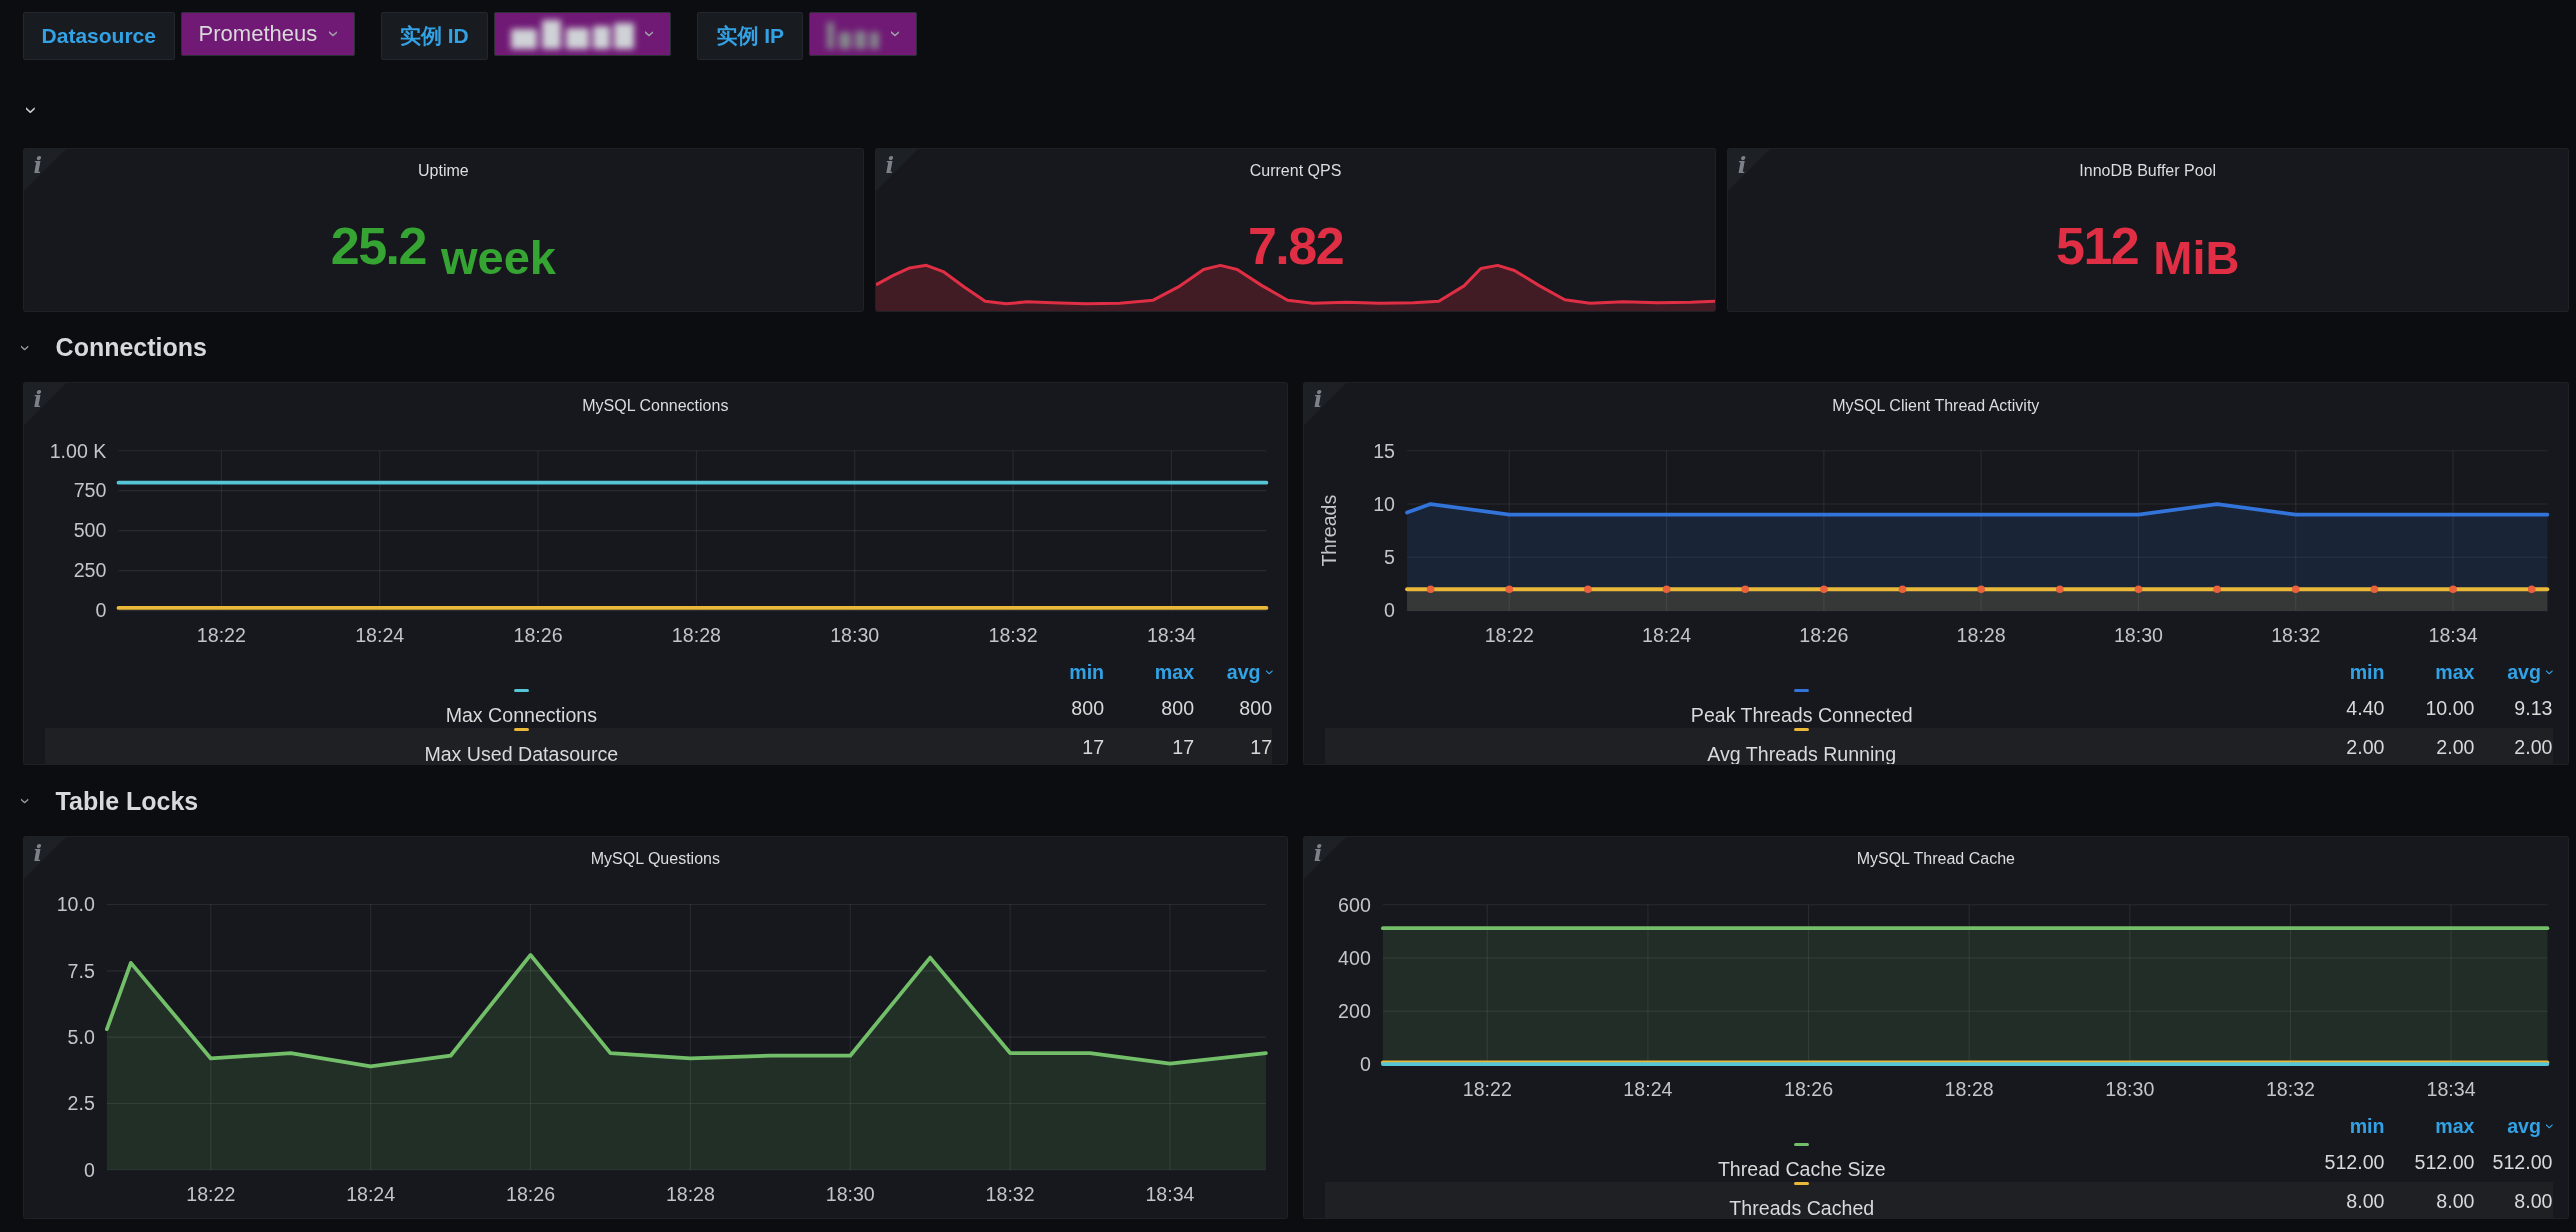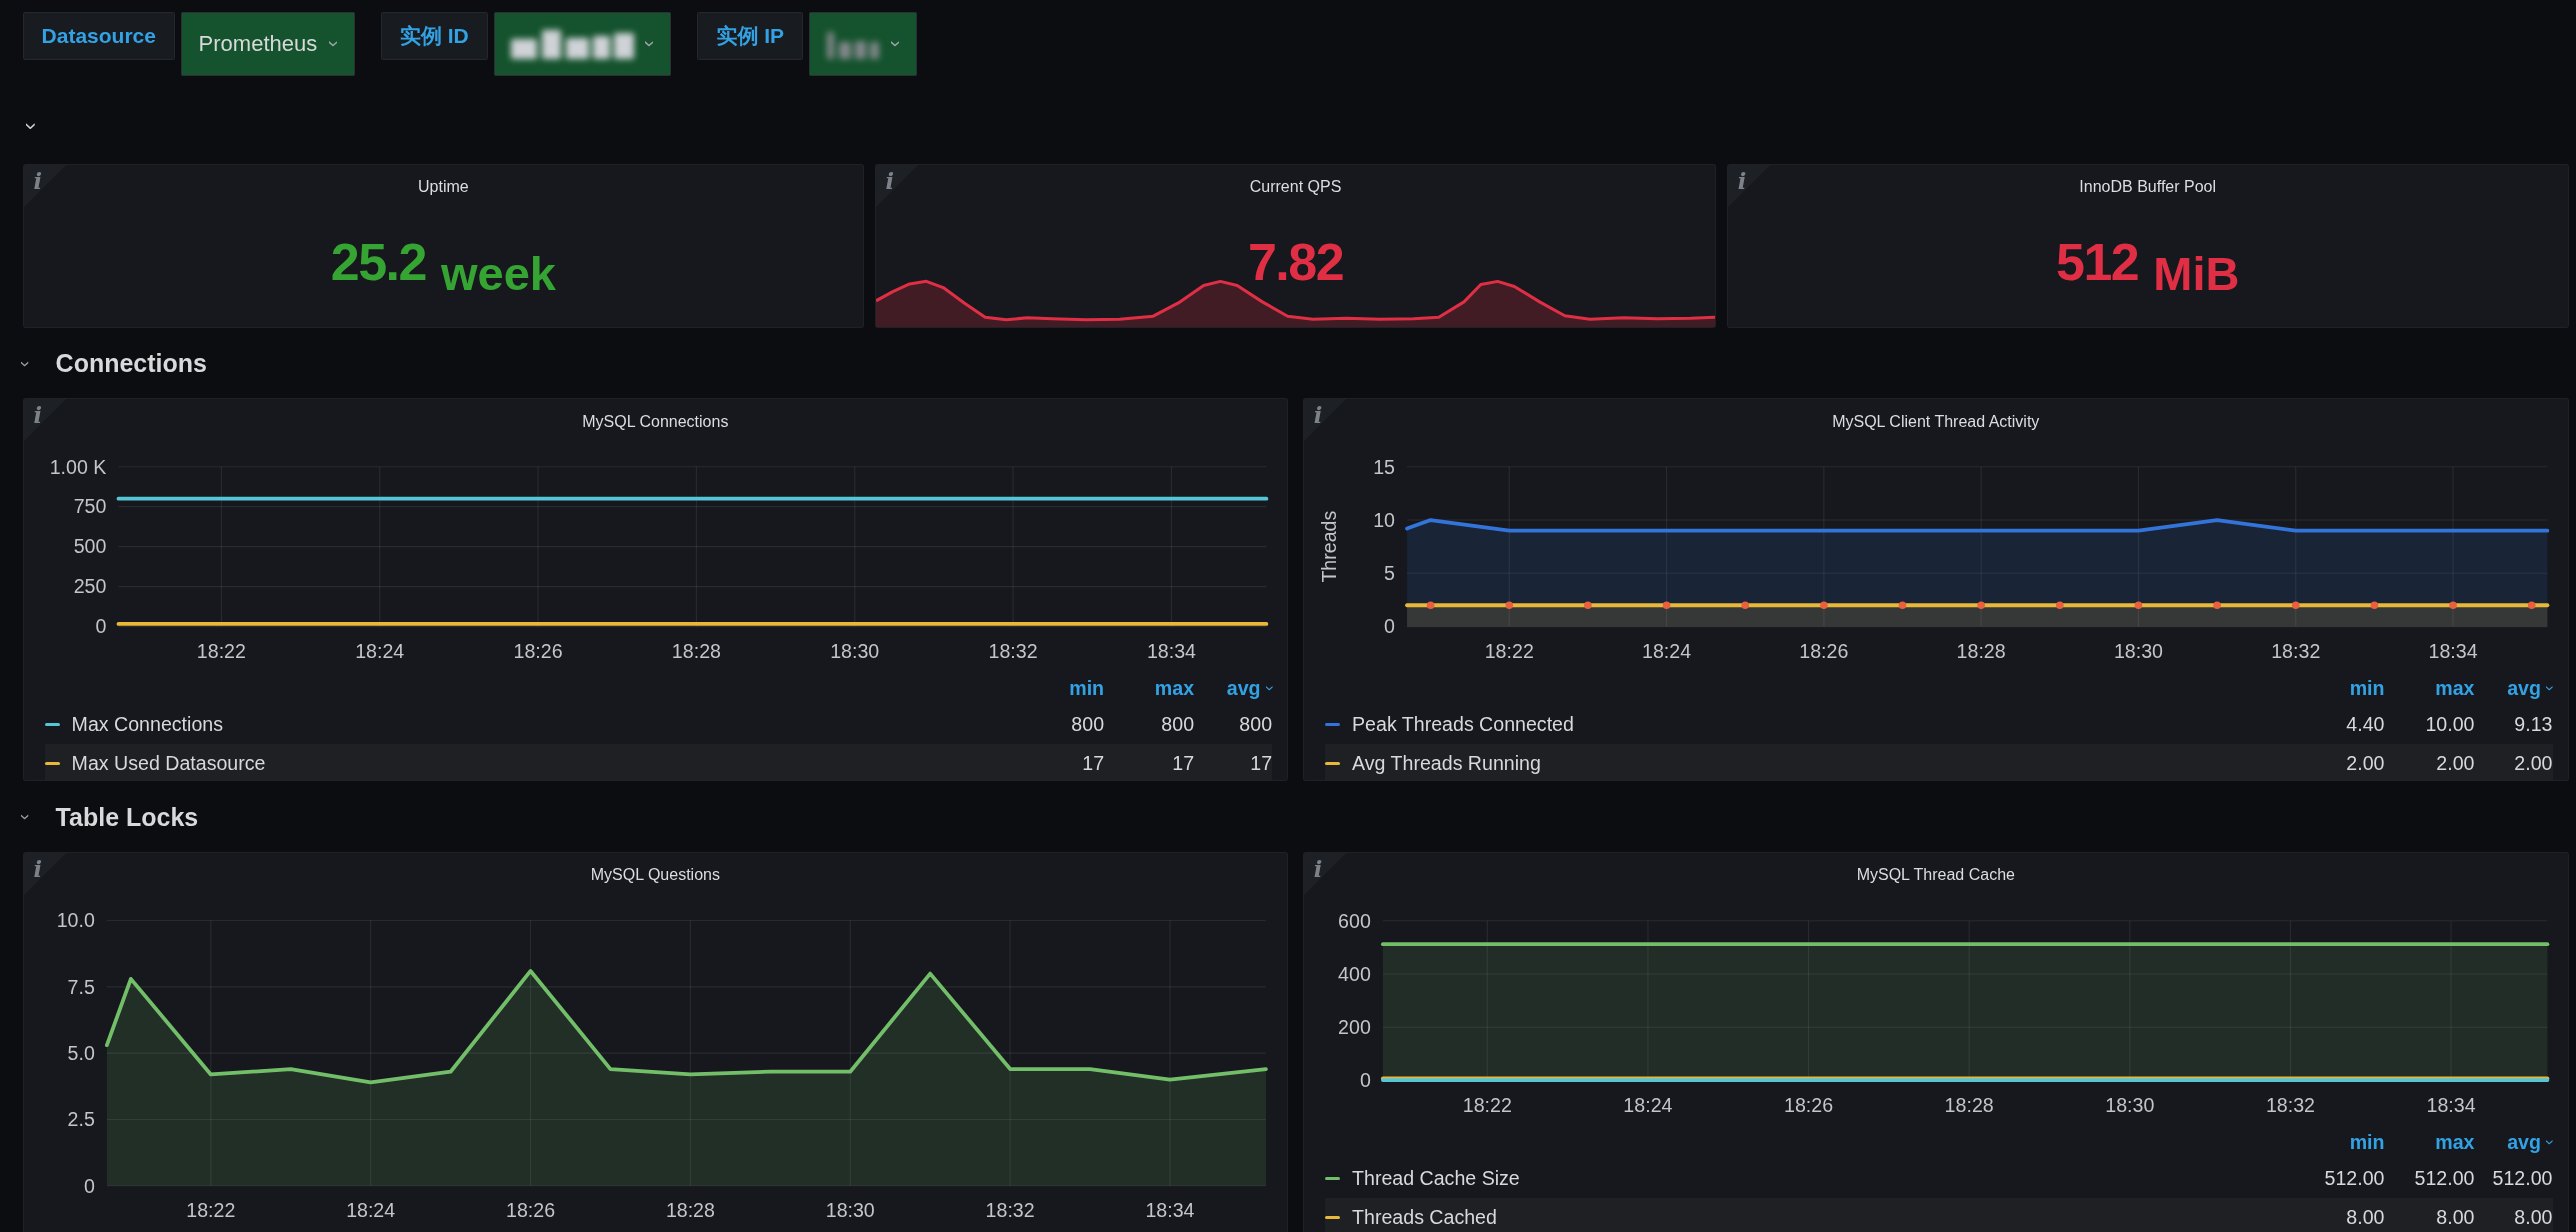--- a/index.html
+++ b/index.html
@@ -13,22 +13,22 @@
 
   
   .toolbar { display:flex; gap:26px; padding-top:12px; }
   .var-group { display:flex; gap:6px; }
   .var-label {
     display:flex; align-items:center; height:48px; padding:0 18px;
     background:#181b20; border:0.8px solid #25272e; border-radius:1.5px;
     color:#33a2e5; font-size:21px; font-weight:600;
   }
   .var-select {
-    display:flex; align-items:center; gap:13.6px; height:64px; padding:0 16.6px;
-    background:#14532d; border:0.8px solid #2c2f36; border-radius:1.5px;
+    display:flex; align-items:center; gap:13.6px; height:44px; padding:0 16.6px;
+    background:#701a75; border:0.8px solid #2c2f36; border-radius:1.5px;
     color:#d8d9da; font-size:22px; cursor:pointer;
   }
   .chev { display:inline-block; transform:rotate(90deg); font-size:19.6px; color:#9fa2a8; font-weight:400; line-height:1; }
   .blur-blob { display:flex; align-items:flex-end; gap:4.5px; filter:blur(3px); height:30px; }
   .bb { background:#cfd2d6; border-radius:1.5px; }
   .bb.dim { background:#84878c; }
 
   .row-toggle { margin:39px 0 0 4.5px; height:22.6px; }
   .row-toggle .chev { color:#cfd1d4; font-size:22.6px; }
 
@@ -62,21 +62,21 @@
   .chart svg text { font-family:"Liberation Sans", sans-serif; }
 
   
   .legend { margin-top:0; padding:0 15px 0 21px; }
   .legend-grid { display:grid; grid-template-columns:1fr 106px 90px 78px; }
   .lg-h { height:33px; display:flex; align-items:center; justify-content:flex-end;
     color:#33a2e5; font-size:19.6px; font-weight:600; gap:6px; cursor:pointer; }
   .lg-h .chev { color:#33a2e5; font-size:16.6px; }
   .lg-cell { height:39px; display:flex; align-items:center; justify-content:flex-end;
     font-size:19.6px; color:#d8d9da; }
-  .lg-name { justify-content:flex-start; gap:12px; cursor:pointer; }
+  .lg-name { justify-content:flex-start; gap:12px; cursor:pointer;flex-direction:column; }
   .lg-dash { width:15px; height:3px; border-radius:1.5px; flex:0 0 auto; }
   .zebra { background:rgba(255,255,255,0.035); }
 </style>
 </head>
 <body>
 
 <div class="dashboard">
 
   <div class="toolbar">
     <div class="var-group">

